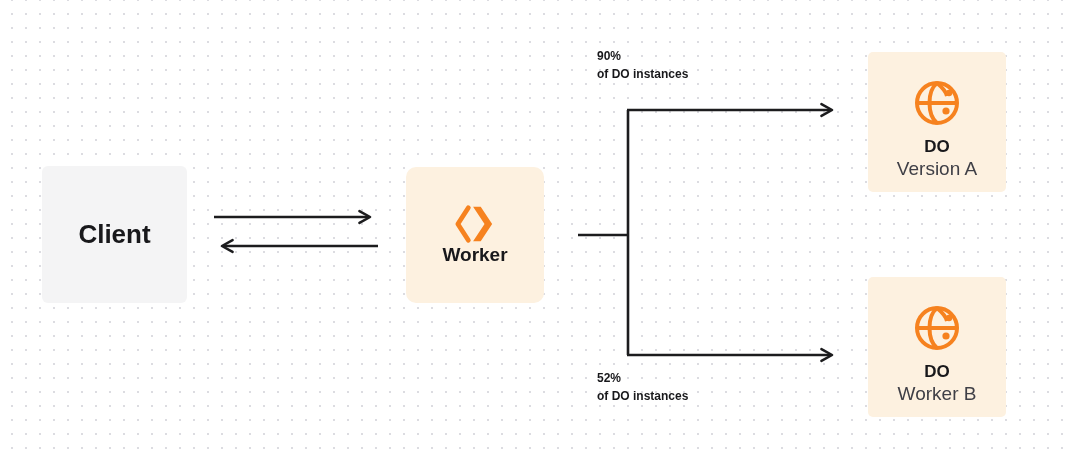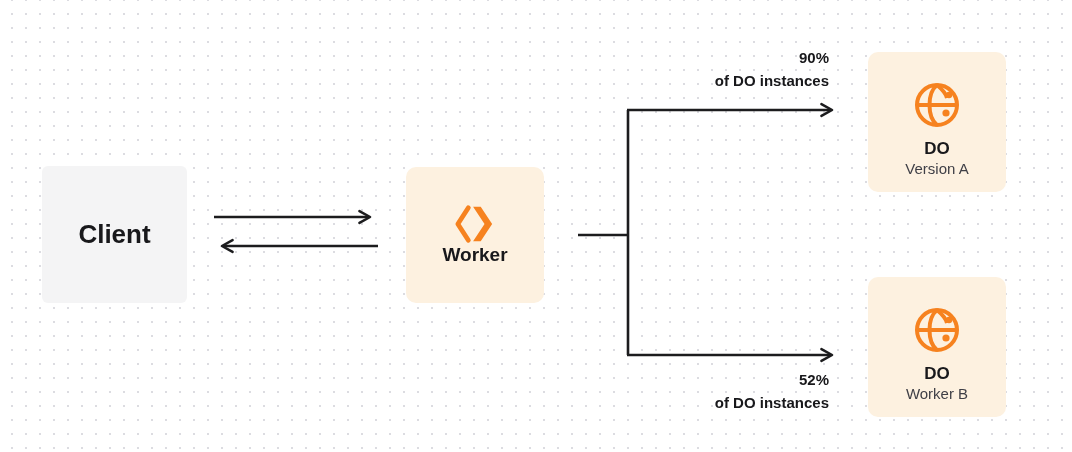--- a/index.html
+++ b/index.html
@@ -32,33 +32,33 @@
     background:var(--client-box-bg); border-radius:6px;
   }
   .client .node-label { font-size:26px; font-weight:bold; }
   .worker {
     left:406px; top:167px; width:138px; height:136px;
     background:var(--panel-bg); border-radius:10px; 
   }
   .worker .node-label { font-size:19px; font-weight:bold; }
   .do {
     left:868px; width:138px; height:140px;
-    background:var(--panel-bg); border-radius:10px;
+    background:var(--panel-bg); border-radius:5px;
     padding-top:12px; gap:1px;
   }
   .do-a { top:52px; }
   .do-b { top:277px; }
   .do-title { font-size:17px; font-weight:bold; margin-top:7px; }
-  .do-sub { font-size:15px; color:var(--subtext); }
+  .do-sub { font-size:19px; color:var(--subtext); }
   .icon { display:flex; align-items:center; justify-content:center; }
   .o-stroke { stroke:var(--orange); fill:none; }
   .o-fill { fill:var(--orange); stroke:none; }
   .edge-label {
-    position:absolute; width:232px; text-align:right;
-    font-weight:bold; font-size:15px; line-height:1.5; color:var(--text);
+    position:absolute; width:232px; text-align:left;
+    font-weight:bold; font-size:12px; line-height:1.5; color:var(--text);
   }
   .label-top { left:597px; top:47px; }
   .label-bottom { left:597px; top:369px; }
 </style>
 </head>
 <body>
 
 <div class="canvas">
 
   <svg class="connectors" width="1072" height="452" viewBox="0 0 1072 452" aria-hidden="true">

